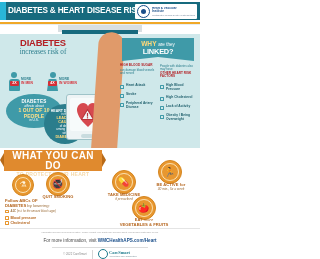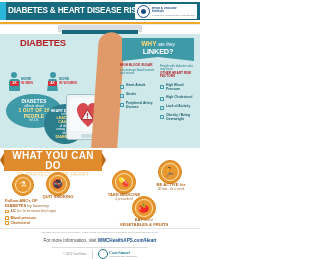--- a/index.html
+++ b/index.html
@@ -181,20 +181,21 @@
   </div>
   <div class="gold-rule"></div>
   <div class="gold-rule2"></div>
   <div class="shadow-bar"></div>
   <div class="shadow-bar2"></div>
 
   <div class="main">
 
     <div class="lead">
       <div class="l1">DIABETES</div>
+      <div class="l2">increases risk of</div>
     </div>
 
     <div class="stats">
       <div class="stat">
         <div class="fig">
           <div class="head"></div>
             <div class="body"></div>
           <div class="badge">2X</div>
         </div>
         <div class="stat-txt">

